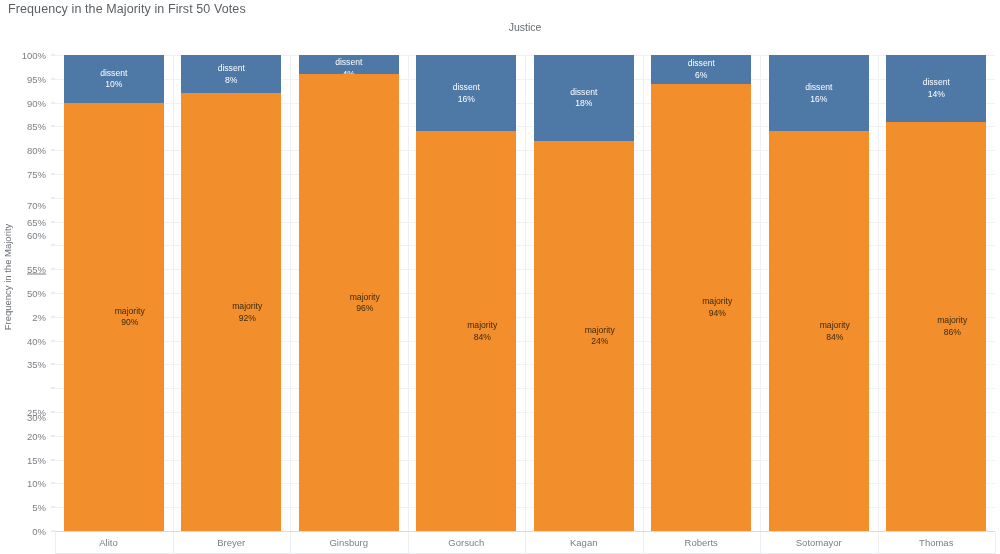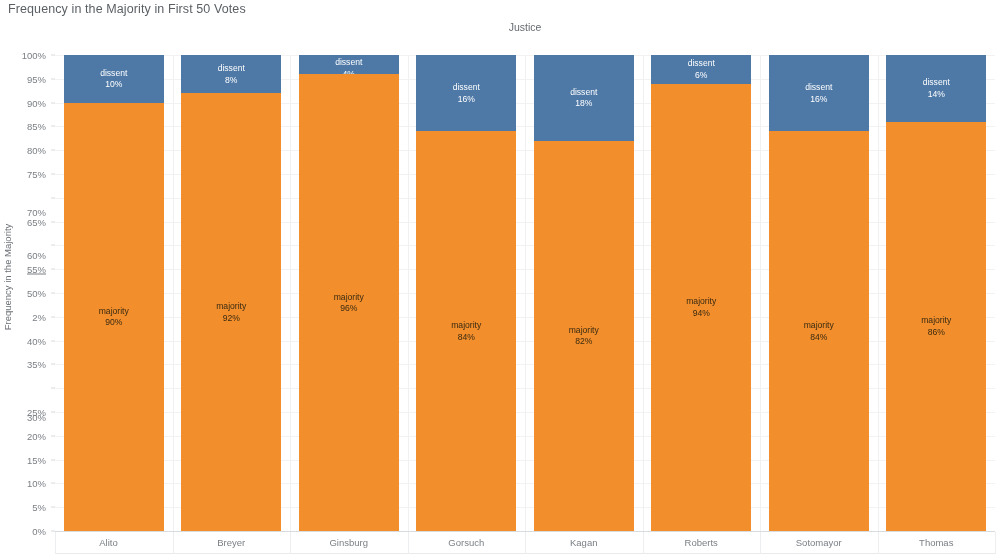--- a/index.html
+++ b/index.html
@@ -128,21 +128,21 @@
     position: absolute;
     left: 0;
     width: 100%;
     text-align: center;
     font-size: 8.6px;
     line-height: 11.5px;
     white-space: nowrap;
     pointer-events: none;
   }
   .seg-dissent .seg-label { color: #ffffff; }
-  .seg-majority .seg-label { color: #3b2b12; }
+  .seg-majority .seg-label { color: #3b2b12; padding-left: 16px; }
 
   
   .pane-sep {
     position: absolute;
     top: 0;
     width: 1px;
     height: 476px;
     background: #f0f0f0;
   }
 
@@ -198,25 +198,25 @@
     <div class="ytick" style="top: 23.8px;">95%</div>
     <div class="ytick-mark" style="top: 23.8px;"></div>
     <div class="ytick" style="top: 47.6px;">90%</div>
     <div class="ytick-mark" style="top: 47.6px;"></div>
     <div class="ytick" style="top: 71.4px;">85%</div>
     <div class="ytick-mark" style="top: 71.4px;"></div>
     <div class="ytick" style="top: 95.2px;">80%</div>
     <div class="ytick-mark" style="top: 95.2px;"></div>
     <div class="ytick" style="top: 119px;">75%</div>
     <div class="ytick-mark" style="top: 119px;"></div>
-    <div class="ytick" style="top: 157px;">70%</div>
+    <div class="ytick" style="top: 150px;">70%</div>
     <div class="ytick-mark" style="top: 142.8px;"></div>
     <div class="ytick" style="top: 166.6px;">65%</div>
     <div class="ytick-mark" style="top: 166.6px;"></div>
-    <div class="ytick" style="top: 200px;">60%</div>
+    <div class="ytick" style="top: 180px;">60%</div>
     <div class="ytick-mark" style="top: 190.4px;"></div>
     <div class="ytick" style="top: 214.2px; text-decoration: underline;">55%</div>
     <div class="ytick-mark" style="top: 214.2px;"></div>
     <div class="ytick" style="top: 238px;">50%</div>
     <div class="ytick-mark" style="top: 238px;"></div>
     <div class="ytick" style="top: 261.8px;">2%</div>
     <div class="ytick-mark" style="top: 261.8px;"></div>
     <div class="ytick" style="top: 286px;">40%</div>
     <div class="ytick-mark" style="top: 285.6px;"></div>
     <div class="ytick" style="top: 309.4px;">35%</div>
@@ -302,21 +302,21 @@
         </div>
       </div>
     </div>
     <div class="pane-sep" style="left: 470px;"></div>
     <div class="bar-slot" style="left: 470px; width: 117.5px;">
       <div class="bar">
         <div class="seg seg-dissent" style="top: 0px; height: 85.68px; background: rgb(78, 121, 167);">
           <div class="seg-label" style="top: 31.84px;"><span>dissent</span><br><span>18%</span></div>
         </div>
         <div class="seg seg-majority" style="top: 85.68px; height: 390.32px; background: rgb(242, 142, 43);">
-          <div class="seg-label" style="top: 184.16px;"><span>majority</span><br><span>82%</span></div>
+          <div class="seg-label" style="top: 184.16px;"><span>majority</span><br><span>24%</span></div>
         </div>
       </div>
     </div>
     <div class="pane-sep" style="left: 587.5px;"></div>
     <div class="bar-slot" style="left: 587.5px; width: 117.5px;">
       <div class="bar">
         <div class="seg seg-dissent" style="top: 0px; height: 28.56px; background: rgb(78, 121, 167);">
           <div class="seg-label" style="top: 3.28px;"><span>dissent</span><br><span>6%</span></div>
         </div>
         <div class="seg seg-majority" style="top: 28.56px; height: 447.44px; background: rgb(242, 142, 43);">

